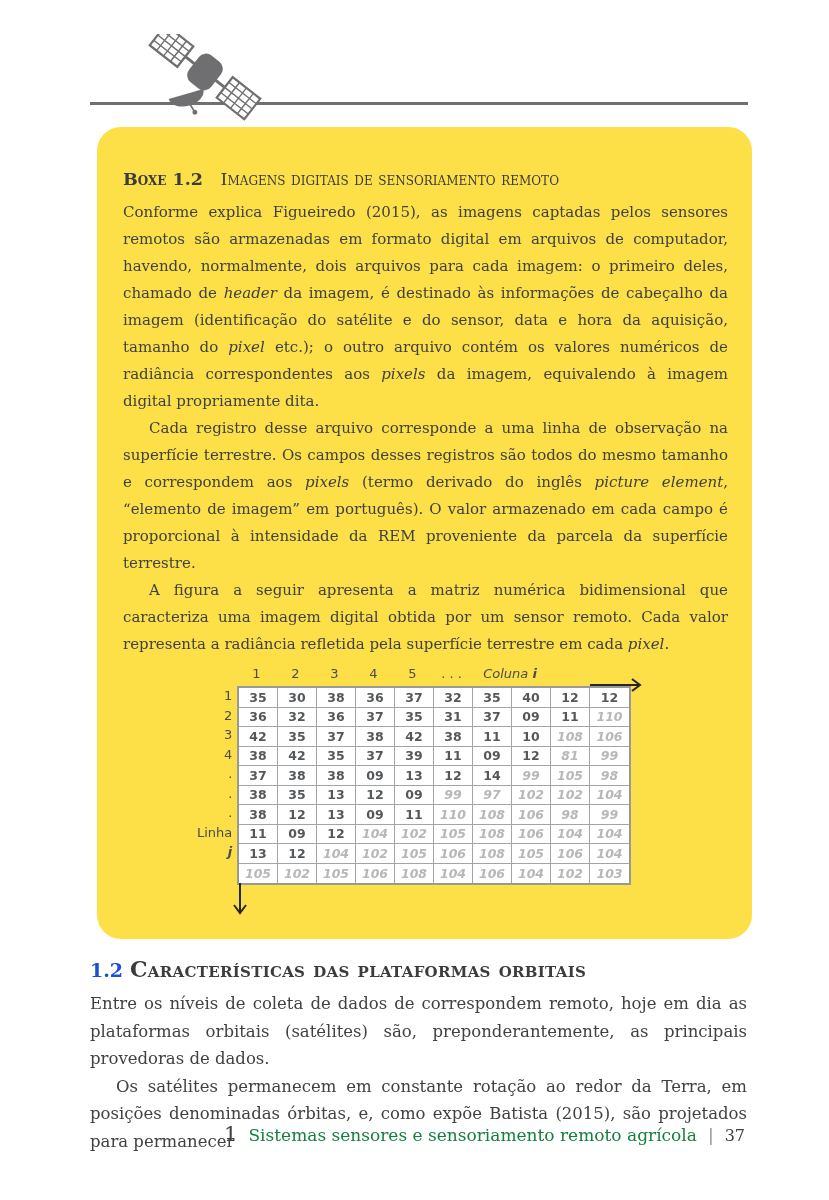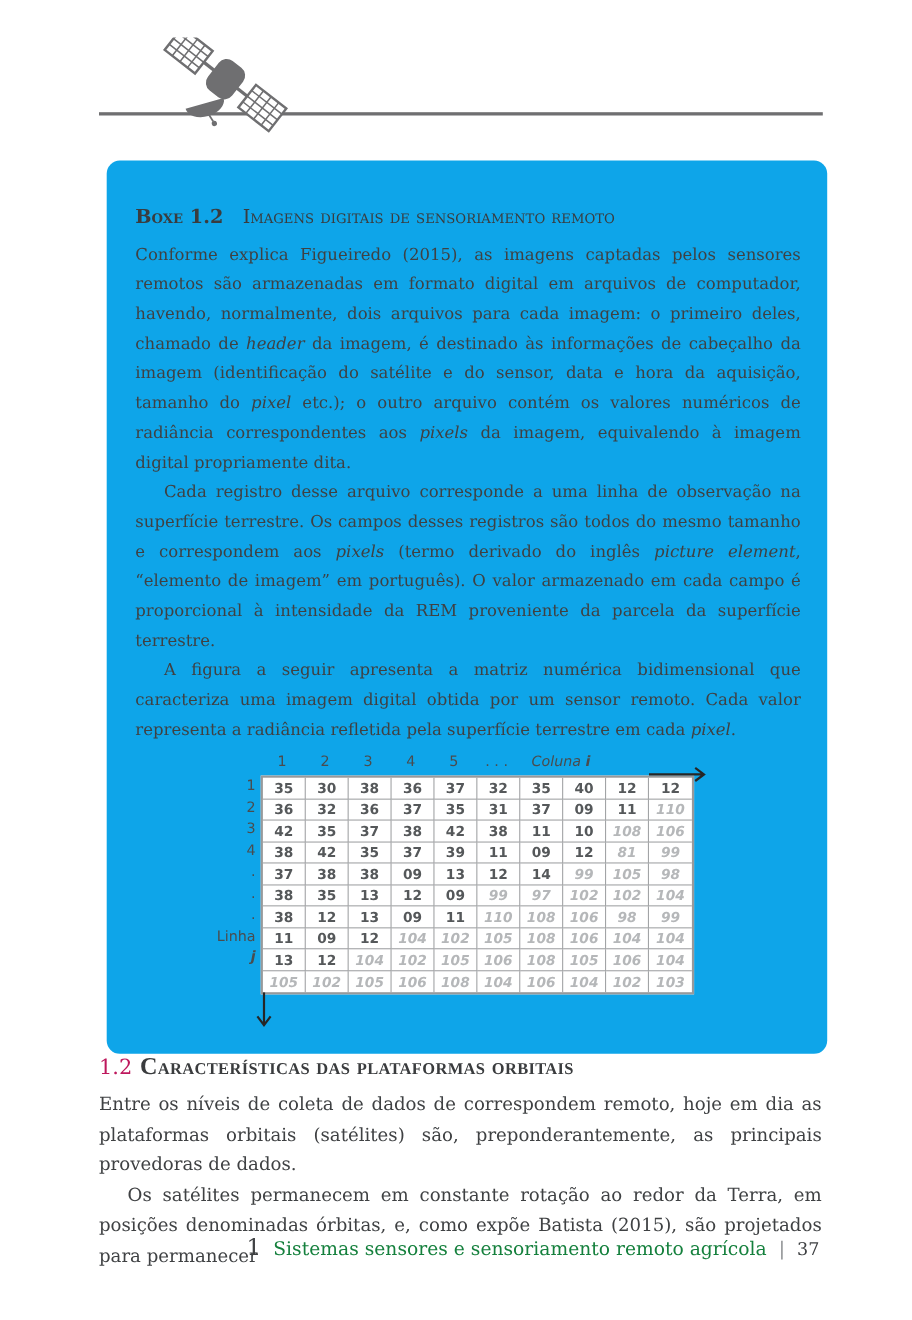--- a/index.html
+++ b/index.html
@@ -5,22 +5,22 @@
   html,body { margin:0; padding:0; background:#ffffff; }
   .page {
     position:relative; width:829px; height:1200px; background:#ffffff;
     font-family:"DejaVu Serif", serif; color:#3f4143; overflow:hidden;
   }
   .top-rule { position:absolute; left:90px; top:102px; width:658px; height:3px; background:#6f6f71; }
   .satellite { position:absolute; left:146px; top:34px; width:118px; height:90px; }
 
   .info-box {
     position:absolute; left:97px; top:127px; width:655px; height:812px;
-    background:#0ea5e9; border-radius:12px; box-sizing:border-box;
-    padding:40px 24px 0 26px; overflow:hidden;margin-top:19px;
+    background:#fde047; border-radius:24px; box-sizing:border-box;
+    padding:40px 24px 0 26px; overflow:hidden;
   }
   .box-head { font-size:17.5px; line-height:25px; margin:0 0 7px 0; color:#3a3c3e; }
   .box-label { font-variant:small-caps; font-weight:bold; }
   .box-title { font-variant:small-caps; margin-left:12px; }
   .bp { margin:0; font-size:15px; line-height:27px; text-align:justify; }
   .ind { text-indent:26px; }
 
   .matrix { position:relative; margin:6px 0 0 74px; width:430px; }
   .mhead {
     display:grid; grid-template-columns:repeat(10,39px); margin-left:40px; margin-bottom:3px;
@@ -45,22 +45,22 @@
     font-family:"DejaVu Sans", sans-serif; font-size:12.5px; font-weight:bold; color:#55585a;
   }
   .mcell:nth-child(10n) { border-right:none; }
   .mcell:nth-last-child(-n+10) { border-bottom:none; }
   .mcell.light { color:#b5b7b9;font-style:italic; }
   .arrow-right { position:absolute; left:393px; top:13px; }
   .arrow-down  { position:absolute; left:34px; top:219px; }
 
   .main { position:absolute; left:90px; top:956px; width:657px; }
   .main h2 { margin:0 0 7px 0; font-size:22px; line-height:26px; font-weight:bold; color:#3a3c3e; }
-  .secnum { font-size:19px; color:#be185d; margin-right:7px; font-weight:normal; }
-  .sectitle { font-variant:small-caps; letter-spacing:0.3px;font-family:Liberation Serif, serif; }
+  .secnum { font-size:19px; color:#1d4ed8; margin-right:7px; font-weight:bold; }
+  .sectitle { font-variant:small-caps; letter-spacing:0.3px; }
   .mp { margin:0; font-size:16.5px; line-height:27.5px; text-align:justify; }
 
   .footer {
     position:absolute; left:0; top:1122px; width:745px;
     display:flex; justify-content:flex-end; align-items:baseline; gap:11px;
   }
   .chnum { font-size:21px; color:#3f4143; }
   .chtitle { font-size:17px; color:#15803d; }
   .sep { font-size:17px; color:#8c8e90; }
   .pgnum { font-size:16px; color:#3f4143; }

